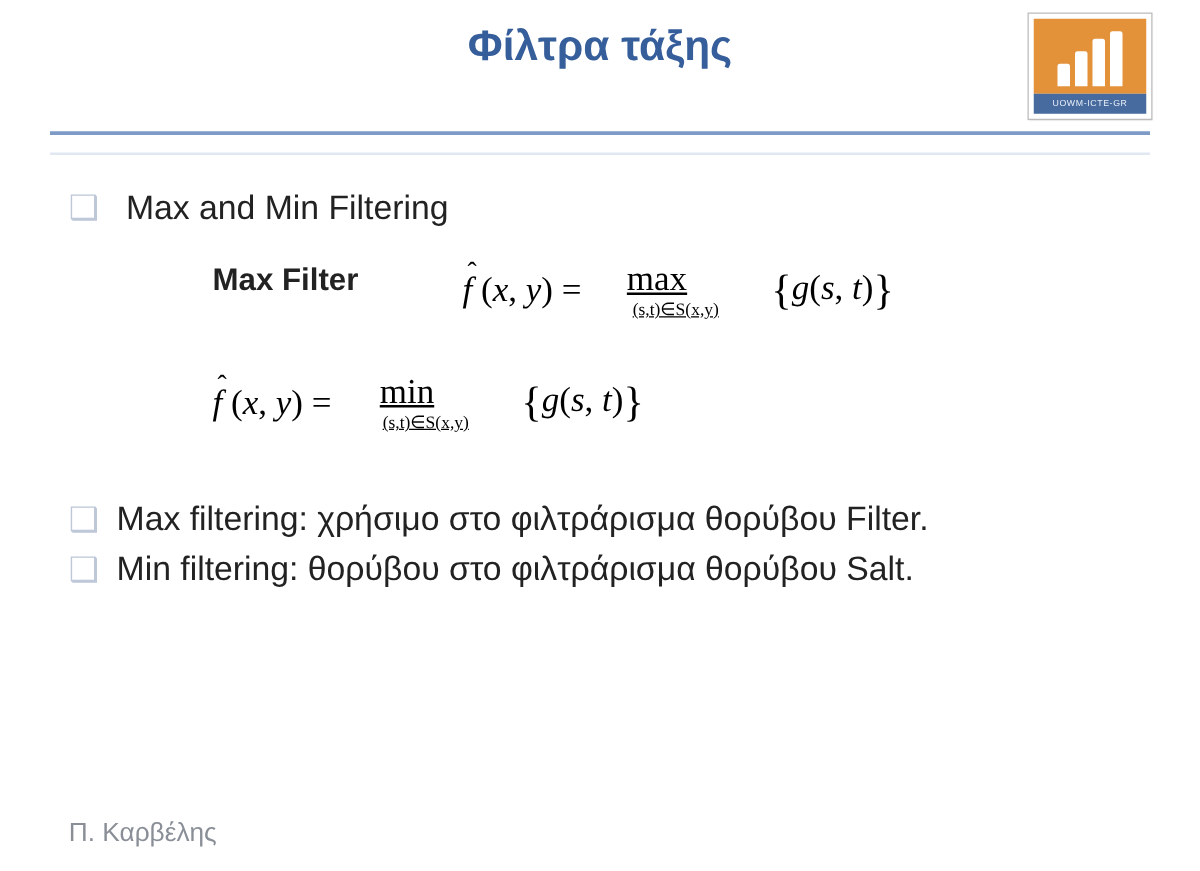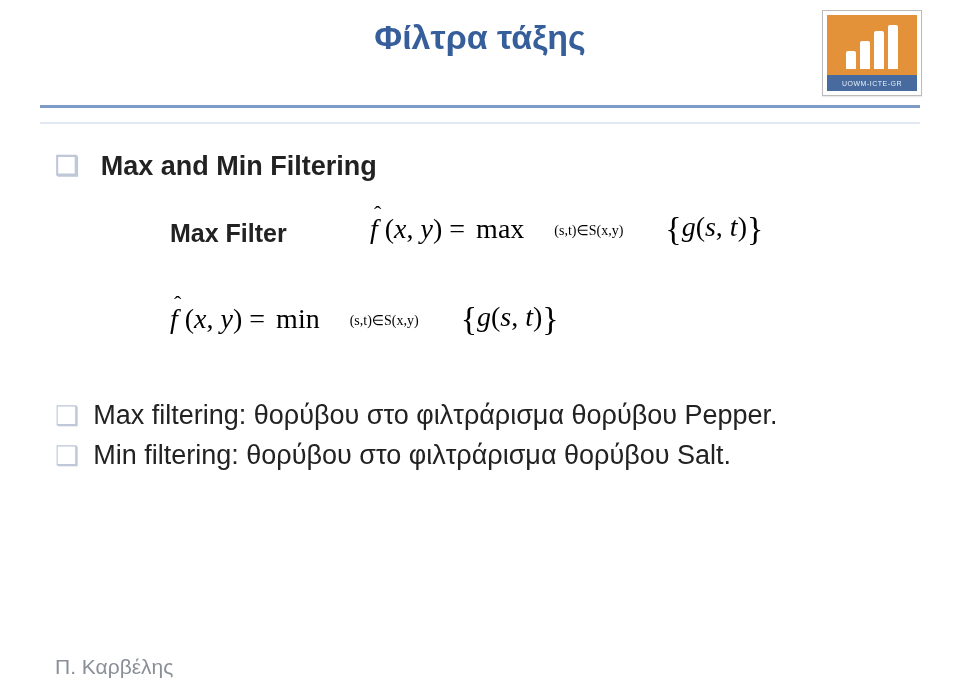--- a/index.html
+++ b/index.html
@@ -77,34 +77,34 @@
     height: 2px;
     background: #e2e8f2;
     margin-top: 14px;
   }
 
   .section-heading {
     position: absolute;
     left: 55px;
     top: 150px;
     font-size: 27px;
-    font-weight: 700;
+    font-weight: 400;
     color: #222;
   }
   .section-heading .bullet {
     color: #bfc8d9;
     margin-right: 14px;
   }
 
   .filter-row {
     position: absolute;
     left: 170px;
     width: 700px;
     display: flex;
-    align-items: flex-end;
+    align-items: flex-start;
   }
   .row-max { top: 210px; }
   .row-min { top: 300px; }
 
   .filter-label {
     font-weight: 700;
     font-size: 25px;
     color: #222;
     width: 200px;
   }
@@ -122,24 +122,25 @@
     display: inline-block;
   }
   .formula .hat {
     position: absolute;
     top: -12px;
     left: 4px;
     font-size: 22px;
   }
   .opstack {
     display: inline-flex;
-    flex-direction: row;
+    flex-direction: column;
     align-items: center;
     line-height: 1;
     margin: 0 4px;
+    text-decoration: underline;
   }
   .opstack .op-top { font-size: 28px; }
   .opstack .op-sub { font-size: 14px; margin-top: 4px; margin-left: 30px; }
 
   .bracketed {
     display: inline-block;
     font-size: 28px;
     margin-left: 38px;
   }
   .big-brace { font-size: 34px; vertical-align: -4px; }
@@ -227,21 +228,21 @@
     </span>
     <span class="bracketed">
       <span class="big-brace">{</span><i>g</i>(<i>s</i>, <i>t</i>)<span class="big-brace">}</span>
     </span>
   </div>
 </div>
 
 <div class="bullets">
   <div class="bullet-line">
     <span class="bullet">❑</span>
-    <span>Max filtering: θορύβου στο φιλτράρισμα θορύβου Pepper.</span>
+    <span>Max filtering: χρήσιμο στο φιλτράρισμα θορύβου Filter.</span>
   </div>
   <div class="bullet-line">
     <span class="bullet">❑</span>
     <span>Min filtering: θορύβου στο φιλτράρισμα θορύβου Salt.</span>
   </div>
 </div>
 
 <div class="footer">Π. Καρβέλης</div>
 
 </body></html>

